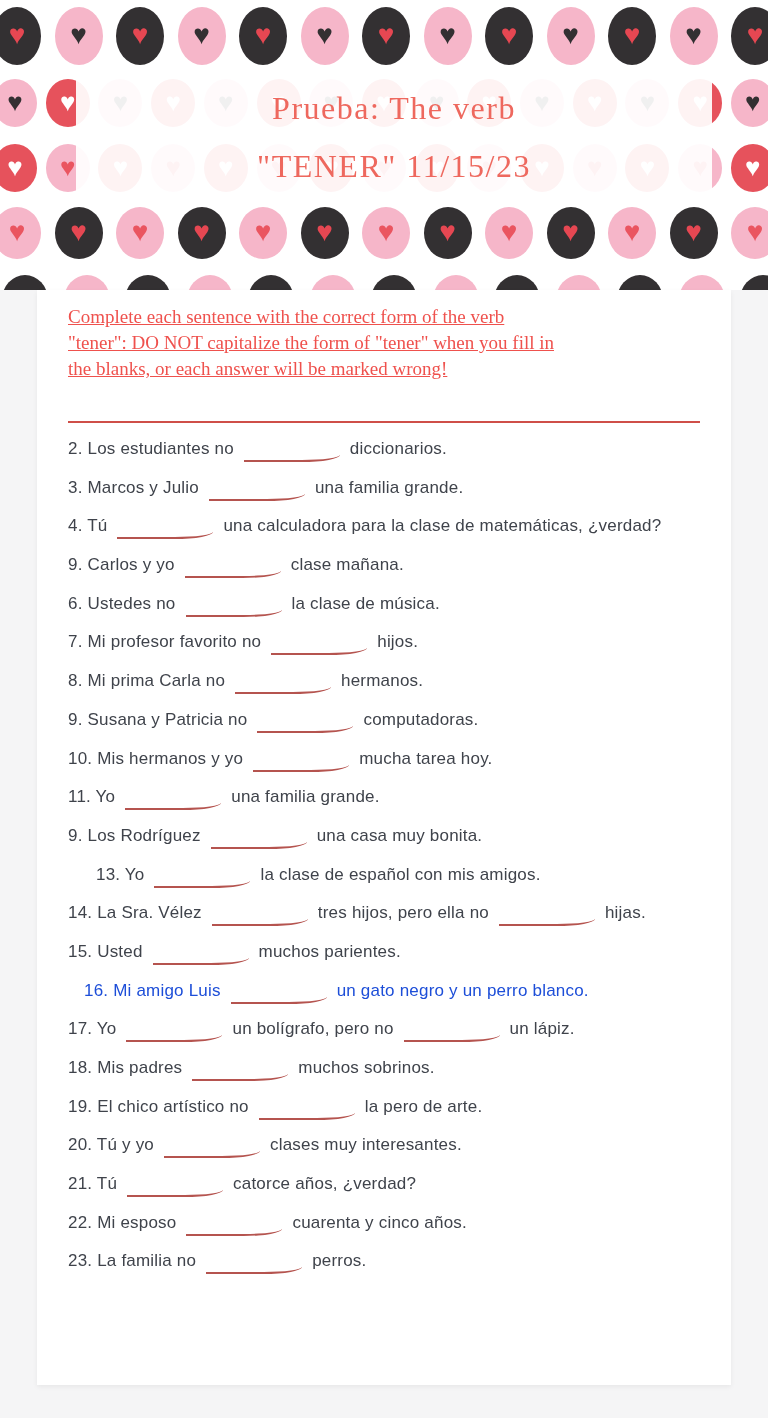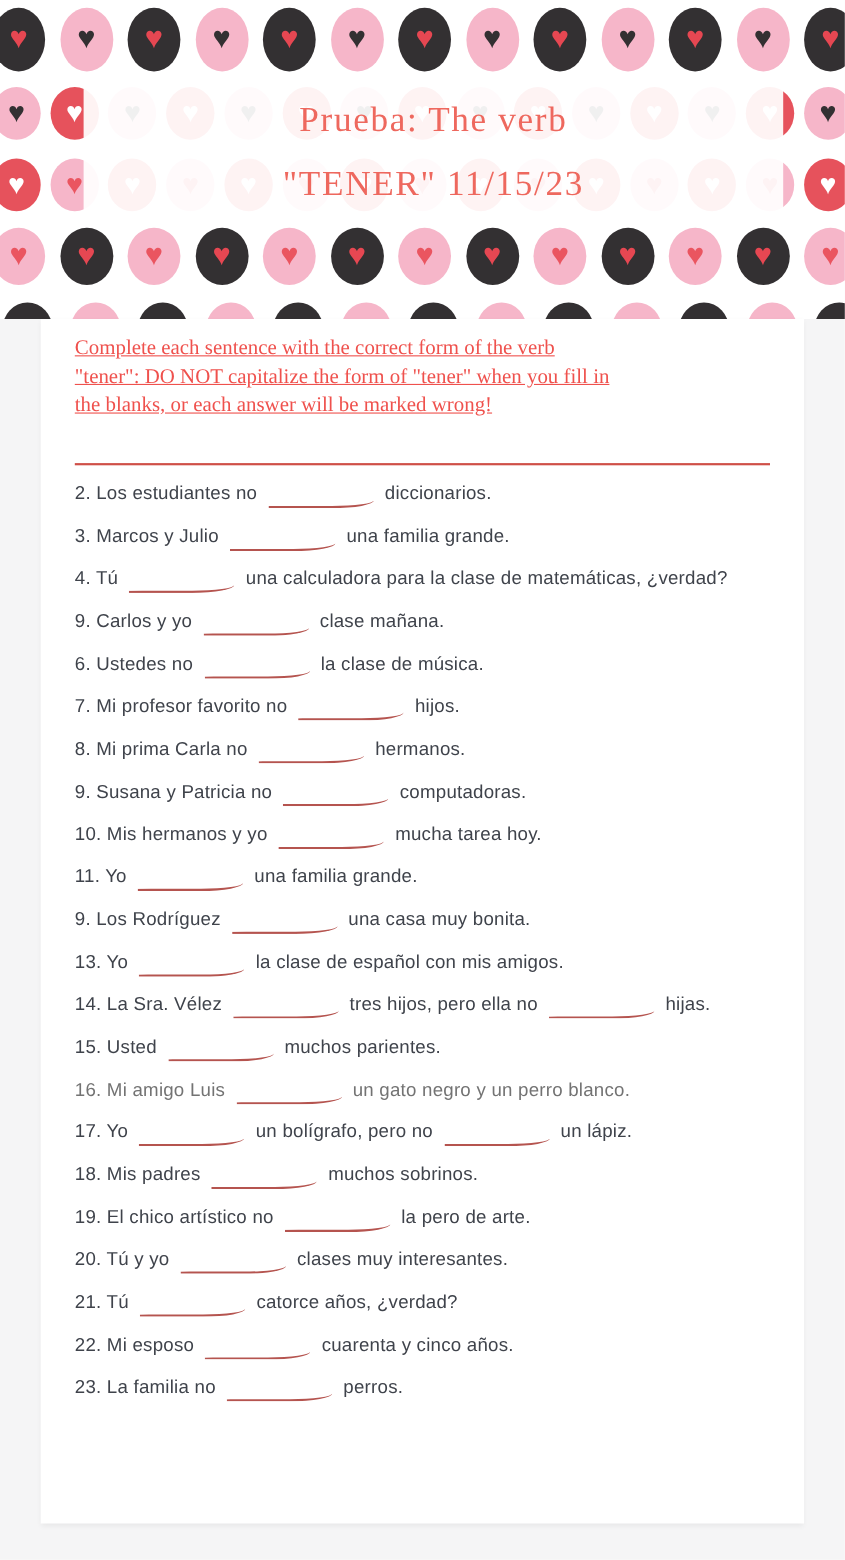--- a/index.html
+++ b/index.html
@@ -327,24 +327,24 @@
       <div class="q-row" style="color: rgb(63, 67, 75);"><span class="q-text">3. Marcos y Julio</span><span class="blank" style="border-bottom-color: rgb(181, 84, 79);"></span><span class="q-text">una familia grande.</span></div>
       <div class="q-row" style="color: rgb(63, 67, 75);"><span class="q-text">4. Tú</span><span class="blank" style="border-bottom-color: rgb(181, 84, 79);"></span><span class="q-text">una calculadora para la clase de matemáticas, ¿verdad?</span></div>
       <div class="q-row" style="color: rgb(63, 67, 75);"><span class="q-text">9. Carlos y yo</span><span class="blank" style="border-bottom-color: rgb(181, 84, 79);"></span><span class="q-text">clase mañana.</span></div>
       <div class="q-row" style="color: rgb(63, 67, 75);"><span class="q-text">6. Ustedes no</span><span class="blank" style="border-bottom-color: rgb(181, 84, 79);"></span><span class="q-text">la clase de música.</span></div>
       <div class="q-row" style="color: rgb(63, 67, 75);"><span class="q-text">7. Mi profesor favorito no</span><span class="blank" style="border-bottom-color: rgb(181, 84, 79);"></span><span class="q-text">hijos.</span></div>
       <div class="q-row" style="color: rgb(63, 67, 75);"><span class="q-text">8. Mi prima Carla no</span><span class="blank" style="border-bottom-color: rgb(181, 84, 79);"></span><span class="q-text">hermanos.</span></div>
       <div class="q-row" style="color: rgb(63, 67, 75);"><span class="q-text">9. Susana y Patricia no</span><span class="blank" style="border-bottom-color: rgb(181, 84, 79);"></span><span class="q-text">computadoras.</span></div>
       <div class="q-row" style="color: rgb(63, 67, 75);"><span class="q-text">10. Mis hermanos y yo</span><span class="blank" style="border-bottom-color: rgb(181, 84, 79);"></span><span class="q-text">mucha tarea hoy.</span></div>
       <div class="q-row" style="color: rgb(63, 67, 75);"><span class="q-text">11. Yo</span><span class="blank" style="border-bottom-color: rgb(181, 84, 79);"></span><span class="q-text">una familia grande.</span></div>
       <div class="q-row" style="color: rgb(63, 67, 75);"><span class="q-text">9. Los Rodríguez</span><span class="blank" style="border-bottom-color: rgb(181, 84, 79);"></span><span class="q-text">una casa muy bonita.</span></div>
-      <div class="q-row" style="color: rgb(63, 67, 75);"><span class="q-text">13. Yo</span><span class="blank" style="border-bottom-color: rgb(181, 84, 79);"></span><span class="q-text">la clase de español con mis amigos.</span></div>
+      <div class="q-row" style="color: rgb(63, 67, 75); margin-left: 28px;"><span class="q-text">13. Yo</span><span class="blank" style="border-bottom-color: rgb(181, 84, 79);"></span><span class="q-text">la clase de español con mis amigos.</span></div>
       <div class="q-row" style="color: rgb(63, 67, 75);"><span class="q-text">14. La Sra. Vélez</span><span class="blank" style="border-bottom-color: rgb(181, 84, 79);"></span><span class="q-text">tres hijos, pero ella no</span><span class="blank" style="border-bottom-color: rgb(181, 84, 79);"></span><span class="q-text">hijas.</span></div>
       <div class="q-row" style="color: rgb(63, 67, 75);"><span class="q-text">15. Usted</span><span class="blank" style="border-bottom-color: rgb(181, 84, 79);"></span><span class="q-text">muchos parientes.</span></div>
-      <div class="q-row" style="color: #737373;"><span class="q-text">16. Mi amigo Luis</span><span class="blank" style="border-bottom-color: rgb(181, 84, 79);"></span><span class="q-text">un gato negro y un perro blanco.</span></div>
+      <div class="q-row" style="color: #1d4ed8; margin-left: 16px;"><span class="q-text">16. Mi amigo Luis</span><span class="blank" style="border-bottom-color: rgb(181, 84, 79);"></span><span class="q-text">un gato negro y un perro blanco.</span></div>
       <div class="q-row" style="color: rgb(63, 67, 75);"><span class="q-text">17. Yo</span><span class="blank" style="border-bottom-color: rgb(181, 84, 79);"></span><span class="q-text">un bolígrafo, pero no</span><span class="blank" style="border-bottom-color: rgb(181, 84, 79);"></span><span class="q-text">un lápiz.</span></div>
       <div class="q-row" style="color: rgb(63, 67, 75);"><span class="q-text">18. Mis padres</span><span class="blank" style="border-bottom-color: rgb(181, 84, 79);"></span><span class="q-text">muchos sobrinos.</span></div>
       <div class="q-row" style="color: rgb(63, 67, 75);"><span class="q-text">19. El chico artístico no</span><span class="blank" style="border-bottom-color: rgb(181, 84, 79);"></span><span class="q-text">la pero de arte.</span></div>
       <div class="q-row" style="color: rgb(63, 67, 75);"><span class="q-text">20. Tú y yo</span><span class="blank" style="border-bottom-color: rgb(181, 84, 79);"></span><span class="q-text">clases muy interesantes.</span></div>
       <div class="q-row" style="color: rgb(63, 67, 75);"><span class="q-text">21. Tú</span><span class="blank" style="border-bottom-color: rgb(181, 84, 79);"></span><span class="q-text">catorce años, ¿verdad?</span></div>
       <div class="q-row" style="color: rgb(63, 67, 75);"><span class="q-text">22. Mi esposo</span><span class="blank" style="border-bottom-color: rgb(181, 84, 79);"></span><span class="q-text">cuarenta y cinco años.</span></div>
       <div class="q-row" style="color: rgb(63, 67, 75);"><span class="q-text">23. La familia no</span><span class="blank" style="border-bottom-color: rgb(181, 84, 79);"></span><span class="q-text">perros.</span></div>
     </div>
 </div>
 

